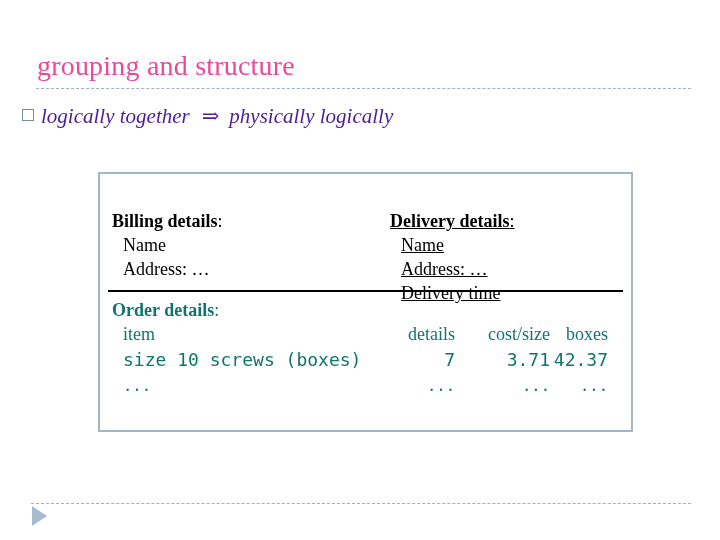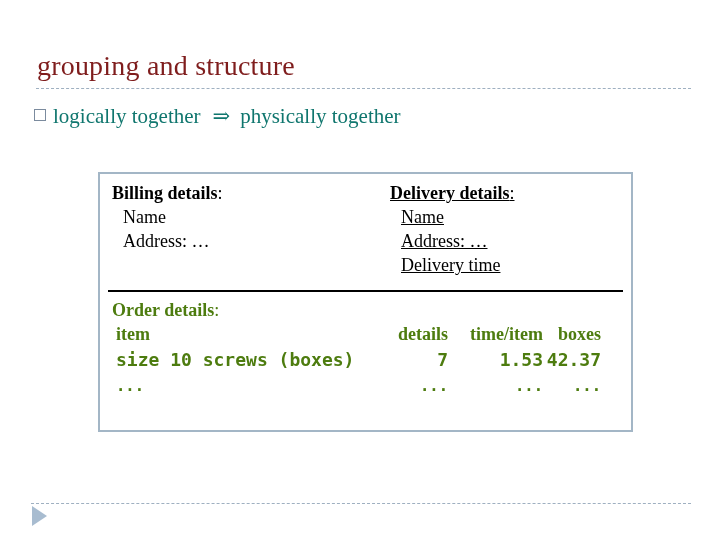--- a/index.html
+++ b/index.html
@@ -16,45 +16,46 @@
     font-family: "Liberation Serif", "DejaVu Serif", serif;
   }
 
   
   #title {
     position: absolute;
     left: 37px;
     top: 50px;
     font-size: 28px;
     line-height: 32px;
-    color: #7f1d1d;
+    color: #ec4899;
     font-family: "Liberation Serif", "DejaVu Serif", serif;
     letter-spacing: 0.2px;
     white-space: nowrap;
   }
   #title-rule {
     position: absolute;
     left: 36px;
     top: 88px;
     width: 655px;
     height: 0;
     border-top: 1px dashed #9fb0c1;
   }
 
   
   #bullet-line {
     position: absolute;
-    left: 34px;
+    left: 22px;
     top: 103px;
     display: flex;
     align-items: baseline;
     font-size: 21px;
     line-height: 26px;
-    color: #0f766e;
-    white-space: nowrap;
+    color: #4c1d95;
+    white-space: nowrap;
+    font-style: italic;
   }
   #bullet-square {
     display: inline-block;
     width: 10px;
     height: 10px;
     border: 1.6px solid #7b8b9e;
     margin-right: 7px;
     position: relative;
     top: -2px;
     flex: 0 0 auto;
@@ -89,20 +90,21 @@
     font-size: 18px;
     line-height: 24px;
     color: #000;
     white-space: nowrap;
   }
   #billing-col { left: 12px; }
   #delivery-col { left: 290px; text-decoration: underline; }
 
   .col-head {
     font-weight: bold;
+    margin-top: 28px;
   }
   .col-head .plain {
     font-weight: normal;
   }
   .col-items {
     padding-left: 11px;
   }
   .col-items div { white-space: nowrap; }
 
   
@@ -115,36 +117,35 @@
     border-top: 2px solid #000000;
   }
 
   
   #order-block {
     position: absolute;
     left: 12px;
     top: 124px;
     width: 514px;
     font-size: 18px;
-    color: #4d7c0f;
+    color: #0f766e;
   }
   #order-head {
     font-weight: bold;
     line-height: 24px;
     white-space: nowrap;
   }
   #order-head .plain { font-weight: normal; }
 
   table.order-table {
     border-collapse: collapse;
-    margin-left: 4px;
+    margin-left: 11px;
     margin-top: 0;
     width: 485px;
     table-layout: fixed;
-    font-weight: bold;
   }
   table.order-table td {
     padding: 0;
     line-height: 25px;
     vertical-align: baseline;
     white-space: nowrap;
   }
   .c-item  { width: 250px; text-align: left; }
   .c-qty   { width: 82px;  text-align: right; }
   .c-cpi   { width: 95px;  text-align: right; }
@@ -190,21 +191,21 @@
 
 <div id="slide">
 
   <div id="title">grouping and structure</div>
   <div id="title-rule"></div>
 
   <div id="bullet-line">
     <span id="bullet-square"></span>
     <span>logically together</span>
     <span class="arrow-sym">⇒</span>
-    <span>physically together</span>
+    <span>physically logically</span>
   </div>
 
   <div id="panel">
     <div class="panel-inner">
 
       <div class="detail-col" id="billing-col">
         <div class="col-head"><span>Billing details</span><span class="plain">:</span></div>
         <div class="col-items">
           <div>Name</div>
           <div>Address: …</div>
@@ -223,27 +224,27 @@
       <div id="divider"></div>
 
       <div id="order-block">
         <div id="order-head"><span>Order details</span><span class="plain">:</span></div>
 
         <table class="order-table">
           <tbody>
               <tr class="head-row">
             <td class="c-item">item</td>
             <td class="c-qty">details</td>
-            <td class="c-cpi">time/item</td>
+            <td class="c-cpi">cost/size</td>
             <td class="c-cost">boxes</td>
           </tr>
           <tr class="mono-row">
             <td class="c-item">size 10 screws (boxes)</td>
             <td class="c-qty">7</td>
-            <td class="c-cpi">1.53</td>
+            <td class="c-cpi">3.71</td>
             <td class="c-cost">42.37</td>
           </tr>
           <tr class="dots-row">
             <td class="c-item">...</td>
             <td class="c-qty">...</td>
             <td class="c-cpi">...</td>
             <td class="c-cost">...</td>
           </tr>
         </tbody>
           </table>

